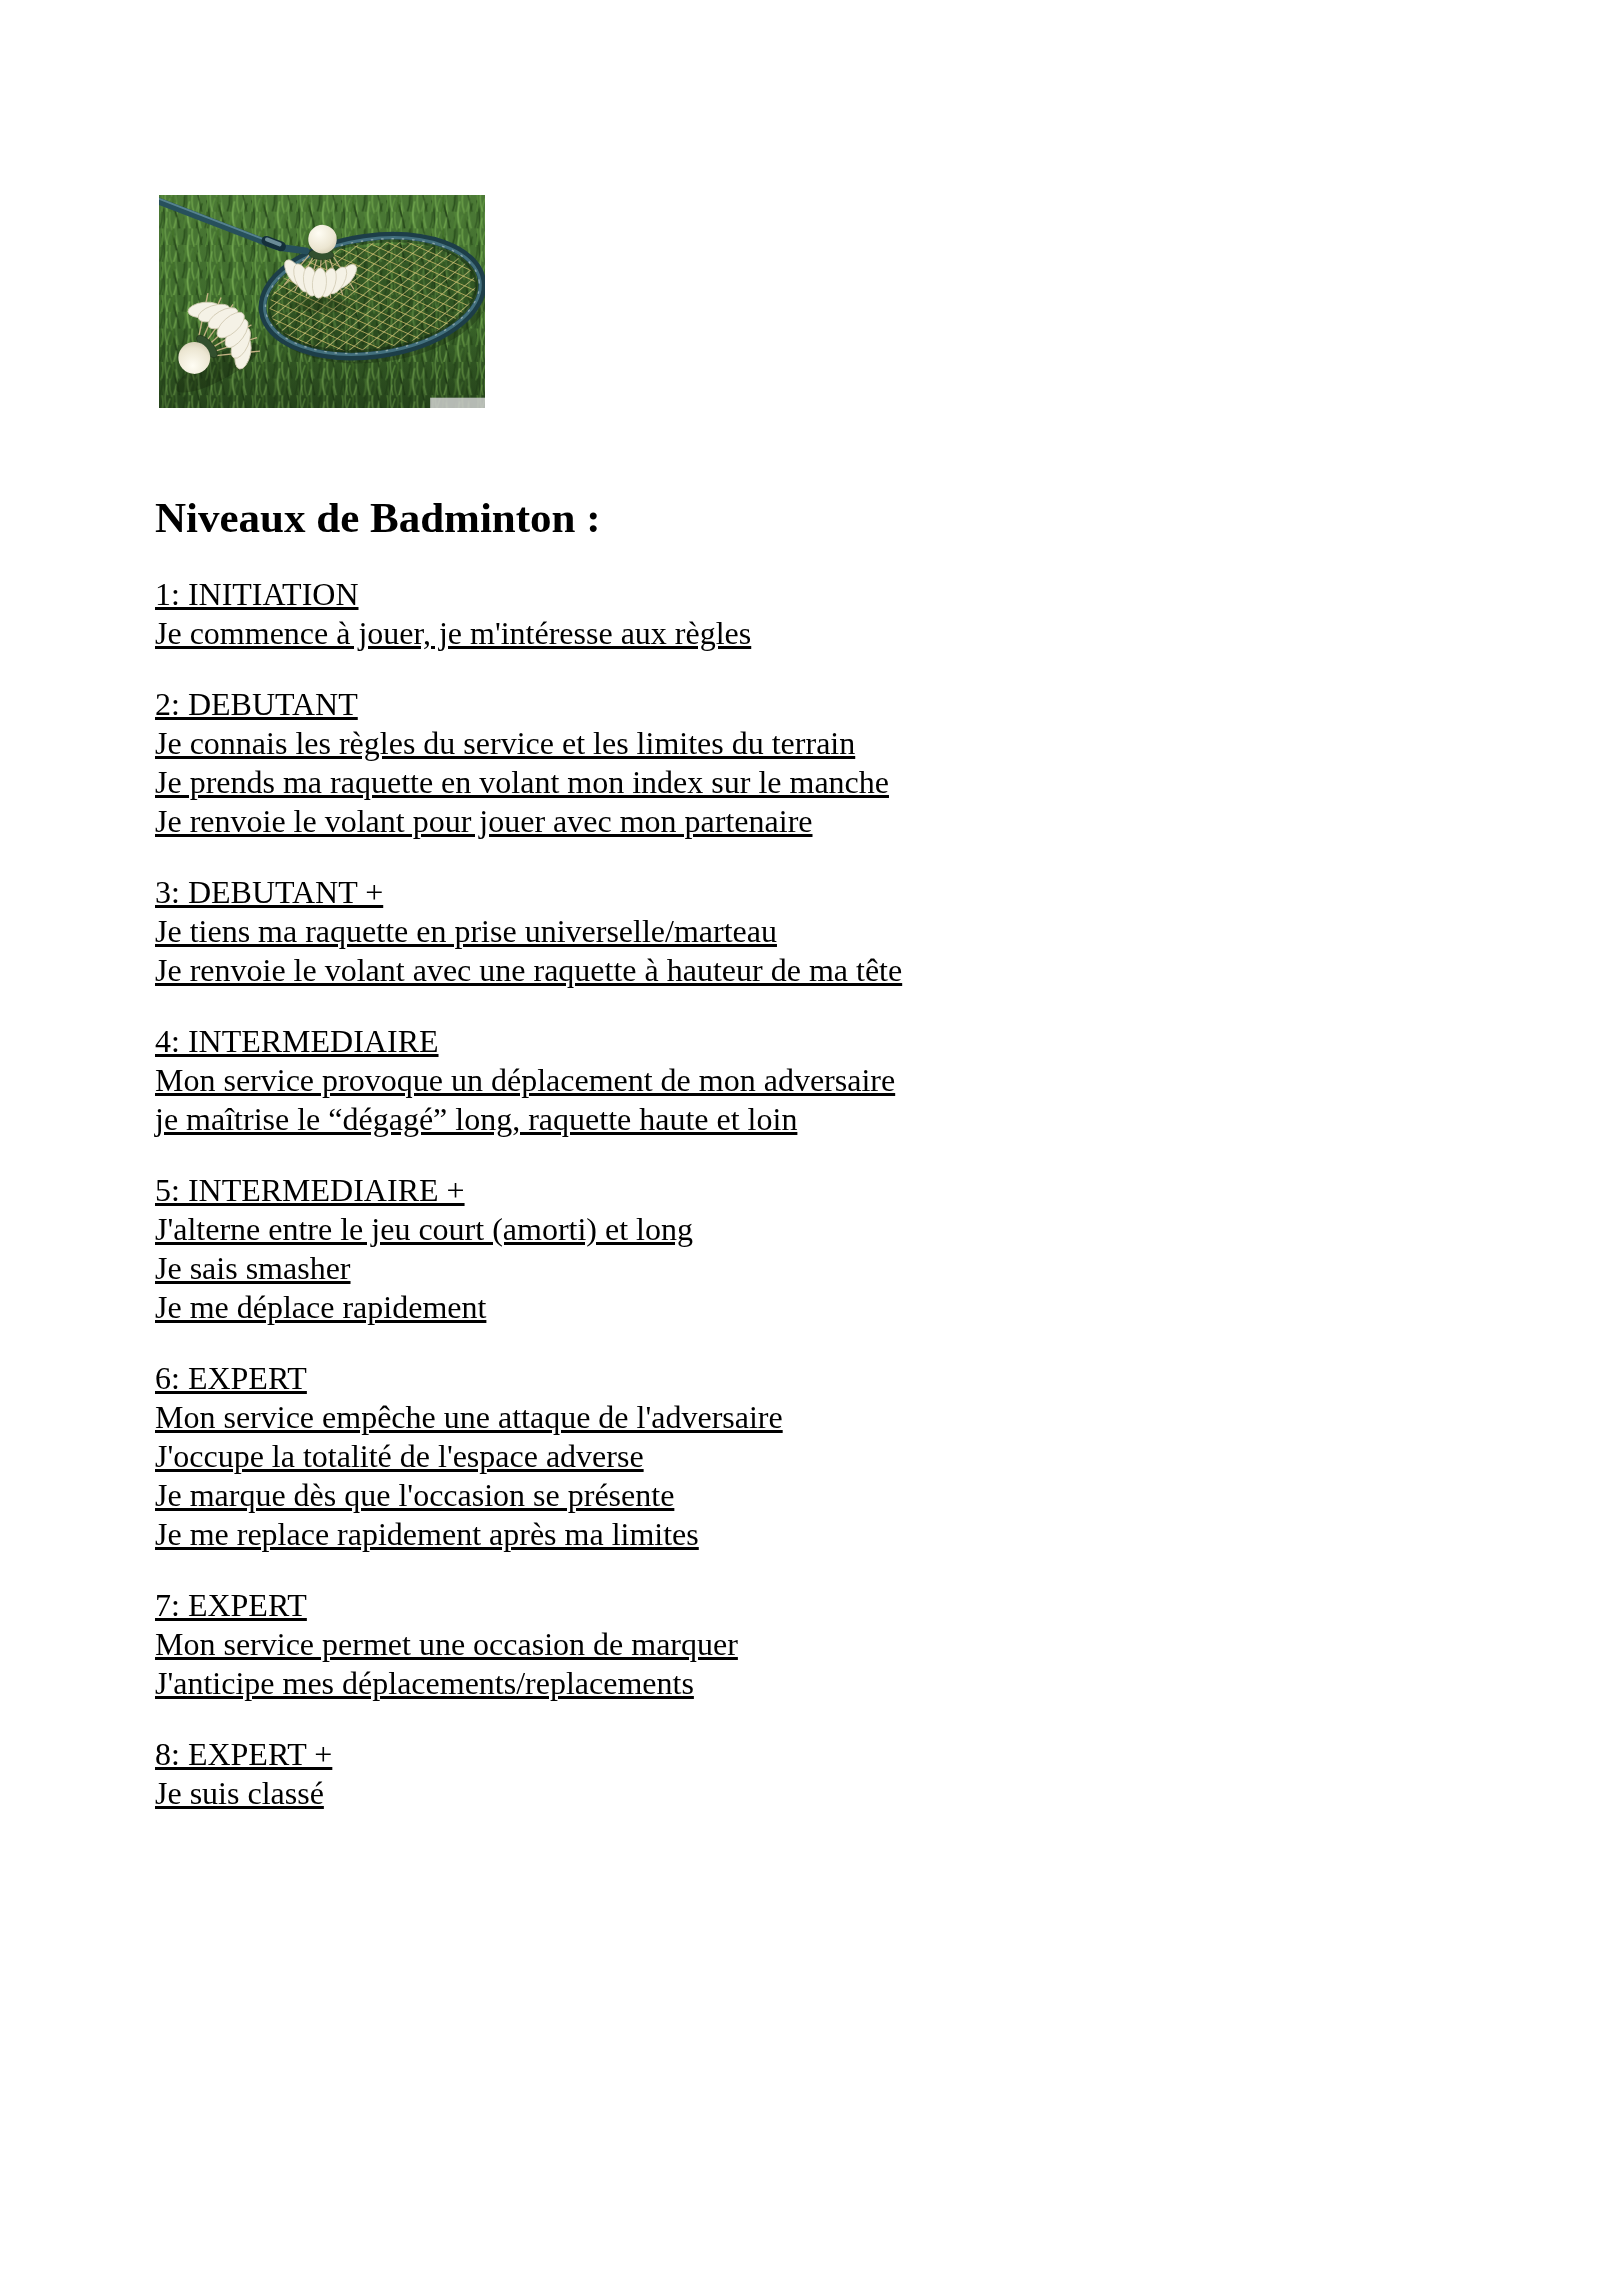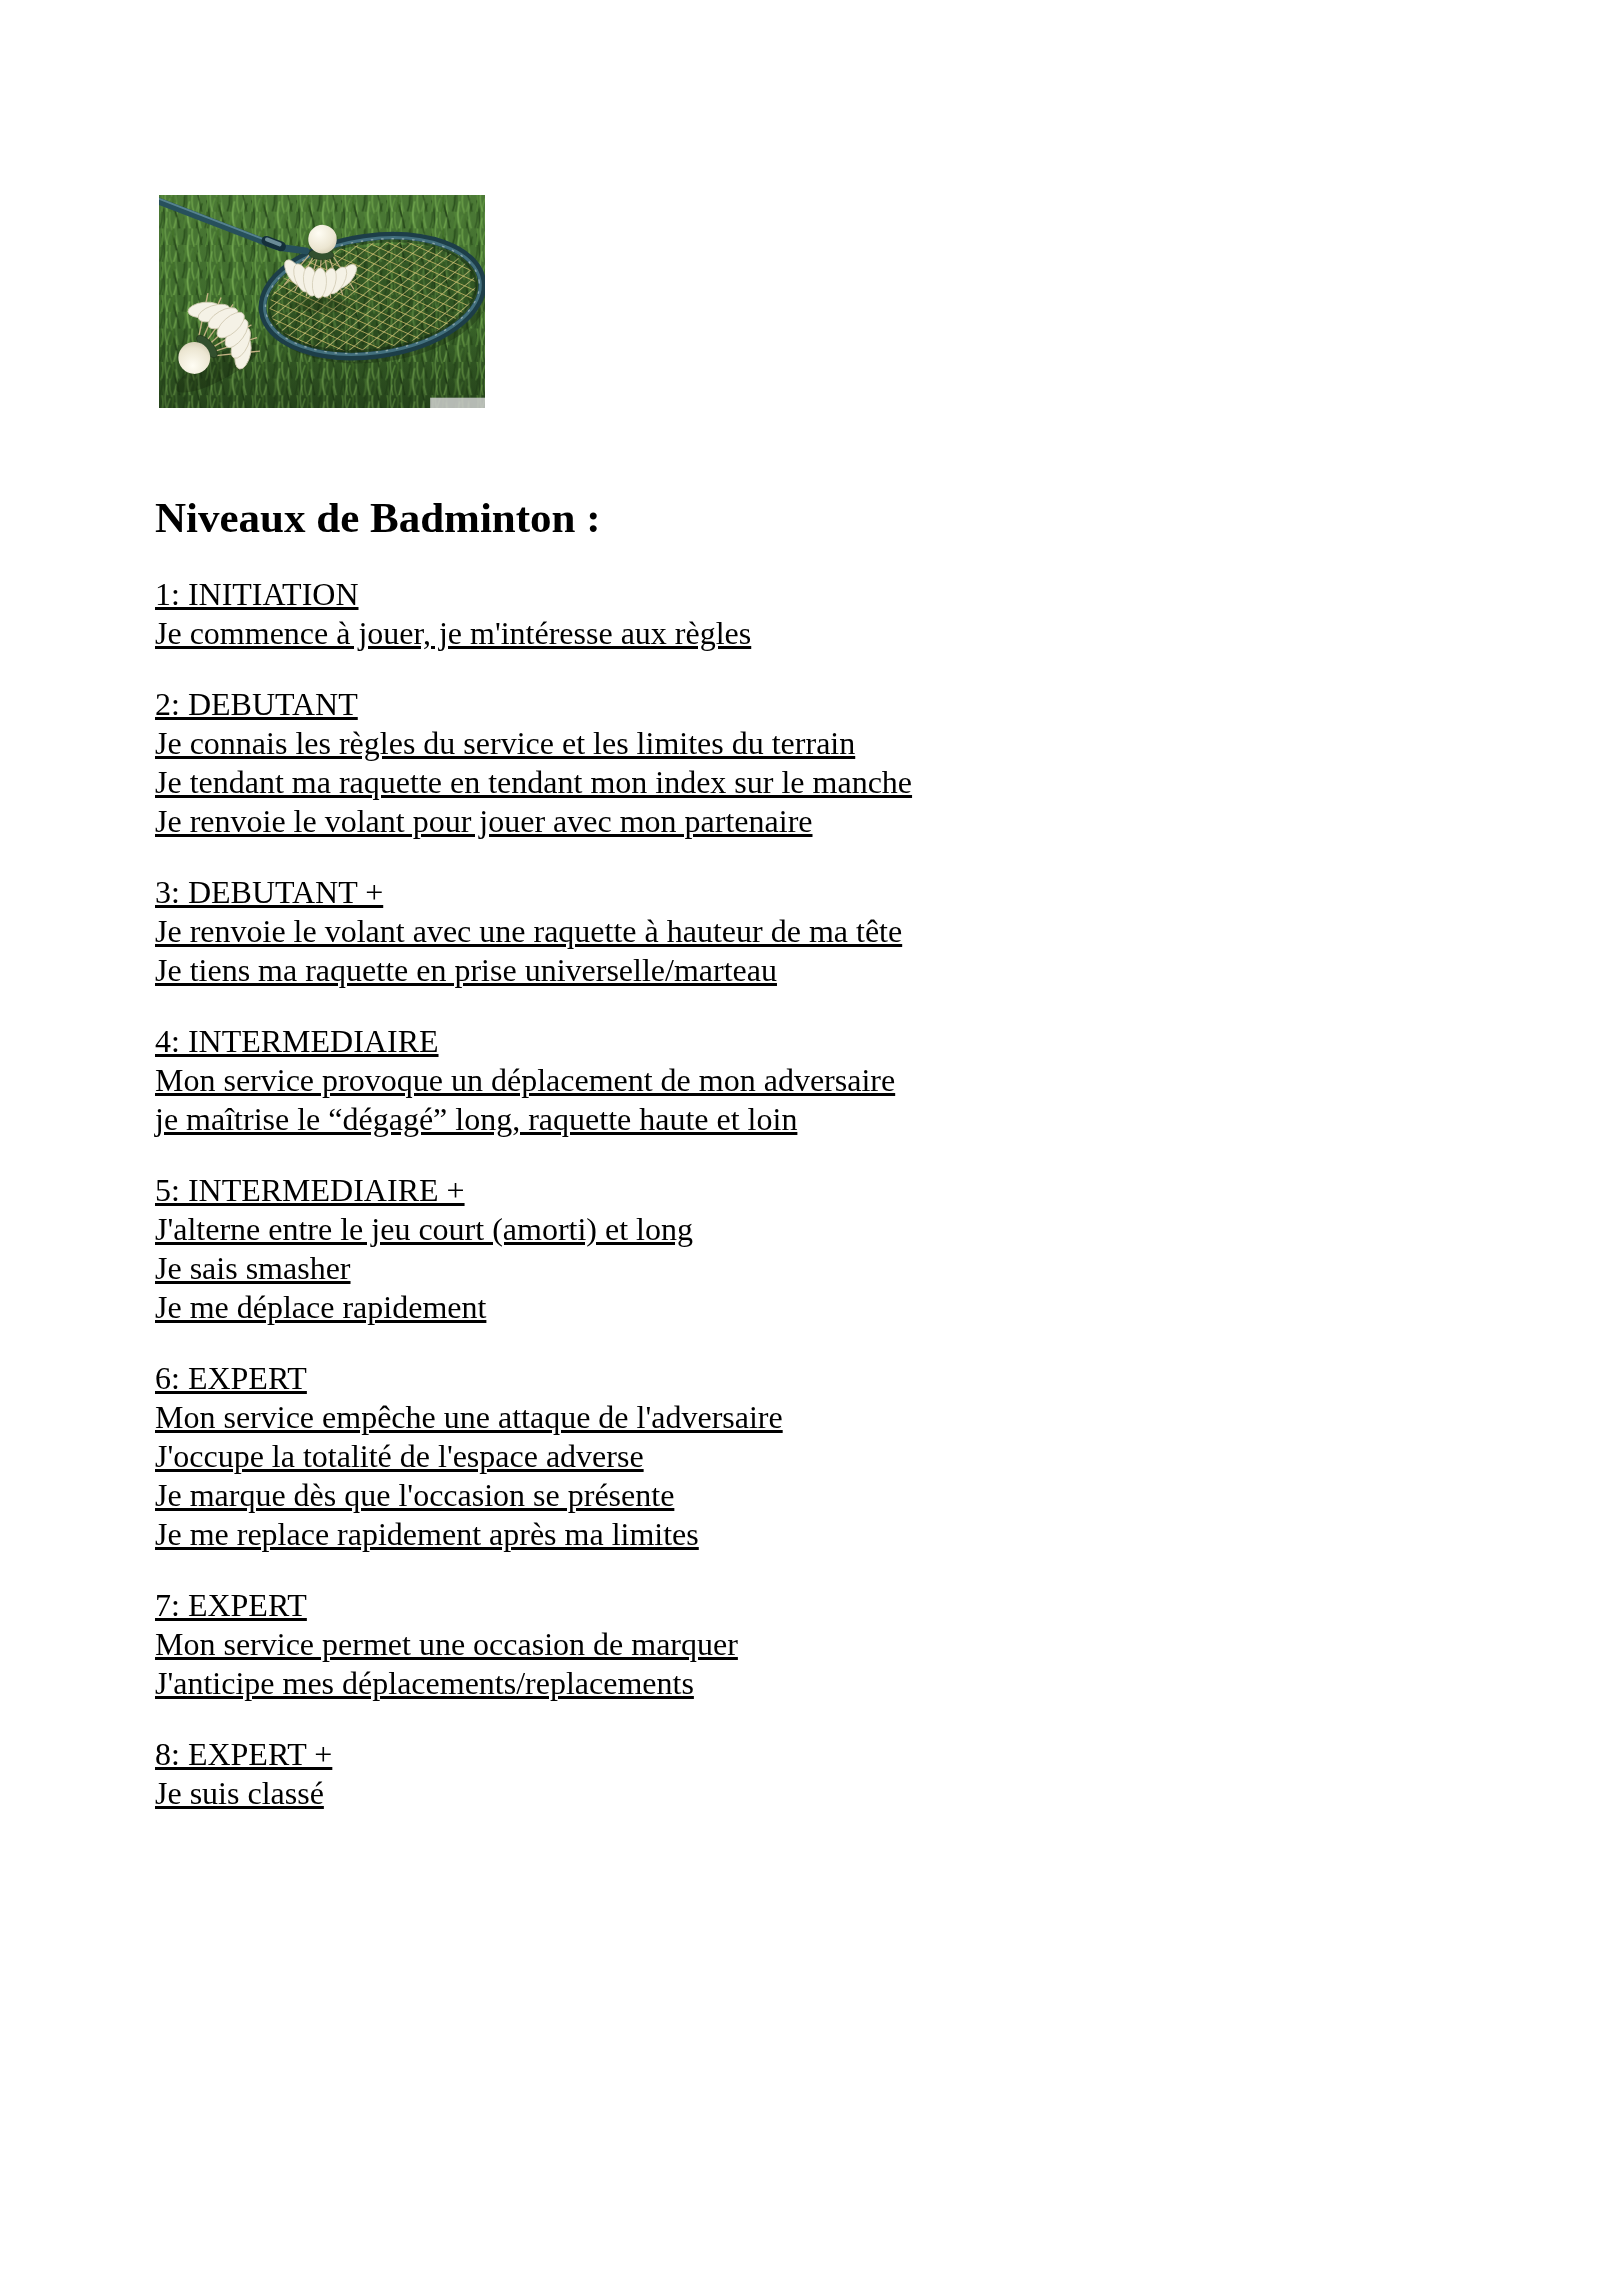--- a/index.html
+++ b/index.html
@@ -146,27 +146,27 @@
   <h1 class="title">Niveaux de Badminton :</h1>
 
   <div class="sections" id="sections">
       <section class="level">
         <div class="line">1: INITIATION</div>
         <div class="line">Je commence à jouer, je m'intéresse aux règles</div>
       </section>
       <section class="level">
         <div class="line">2: DEBUTANT</div>
         <div class="line">Je connais les règles du service et les limites du terrain</div>
-        <div class="line">Je tendant ma raquette en tendant mon index sur le manche</div>
+        <div class="line">Je prends ma raquette en volant mon index sur le manche</div>
         <div class="line">Je renvoie le volant pour jouer avec mon partenaire</div>
       </section>
       <section class="level">
         <div class="line">3: DEBUTANT +</div>
+        <div class="line">Je tiens ma raquette en prise universelle/marteau</div>
         <div class="line">Je renvoie le volant avec une raquette à hauteur de ma tête</div>
-        <div class="line">Je tiens ma raquette en prise universelle/marteau</div>
       </section>
       <section class="level">
         <div class="line">4: INTERMEDIAIRE</div>
         <div class="line">Mon service provoque un déplacement de mon adversaire</div>
         <div class="line">je maîtrise le “dégagé” long, raquette haute et loin</div>
       </section>
       <section class="level">
         <div class="line">5: INTERMEDIAIRE +</div>
         <div class="line">J'alterne entre le jeu court (amorti) et long</div>
         <div class="line">Je sais smasher</div>

